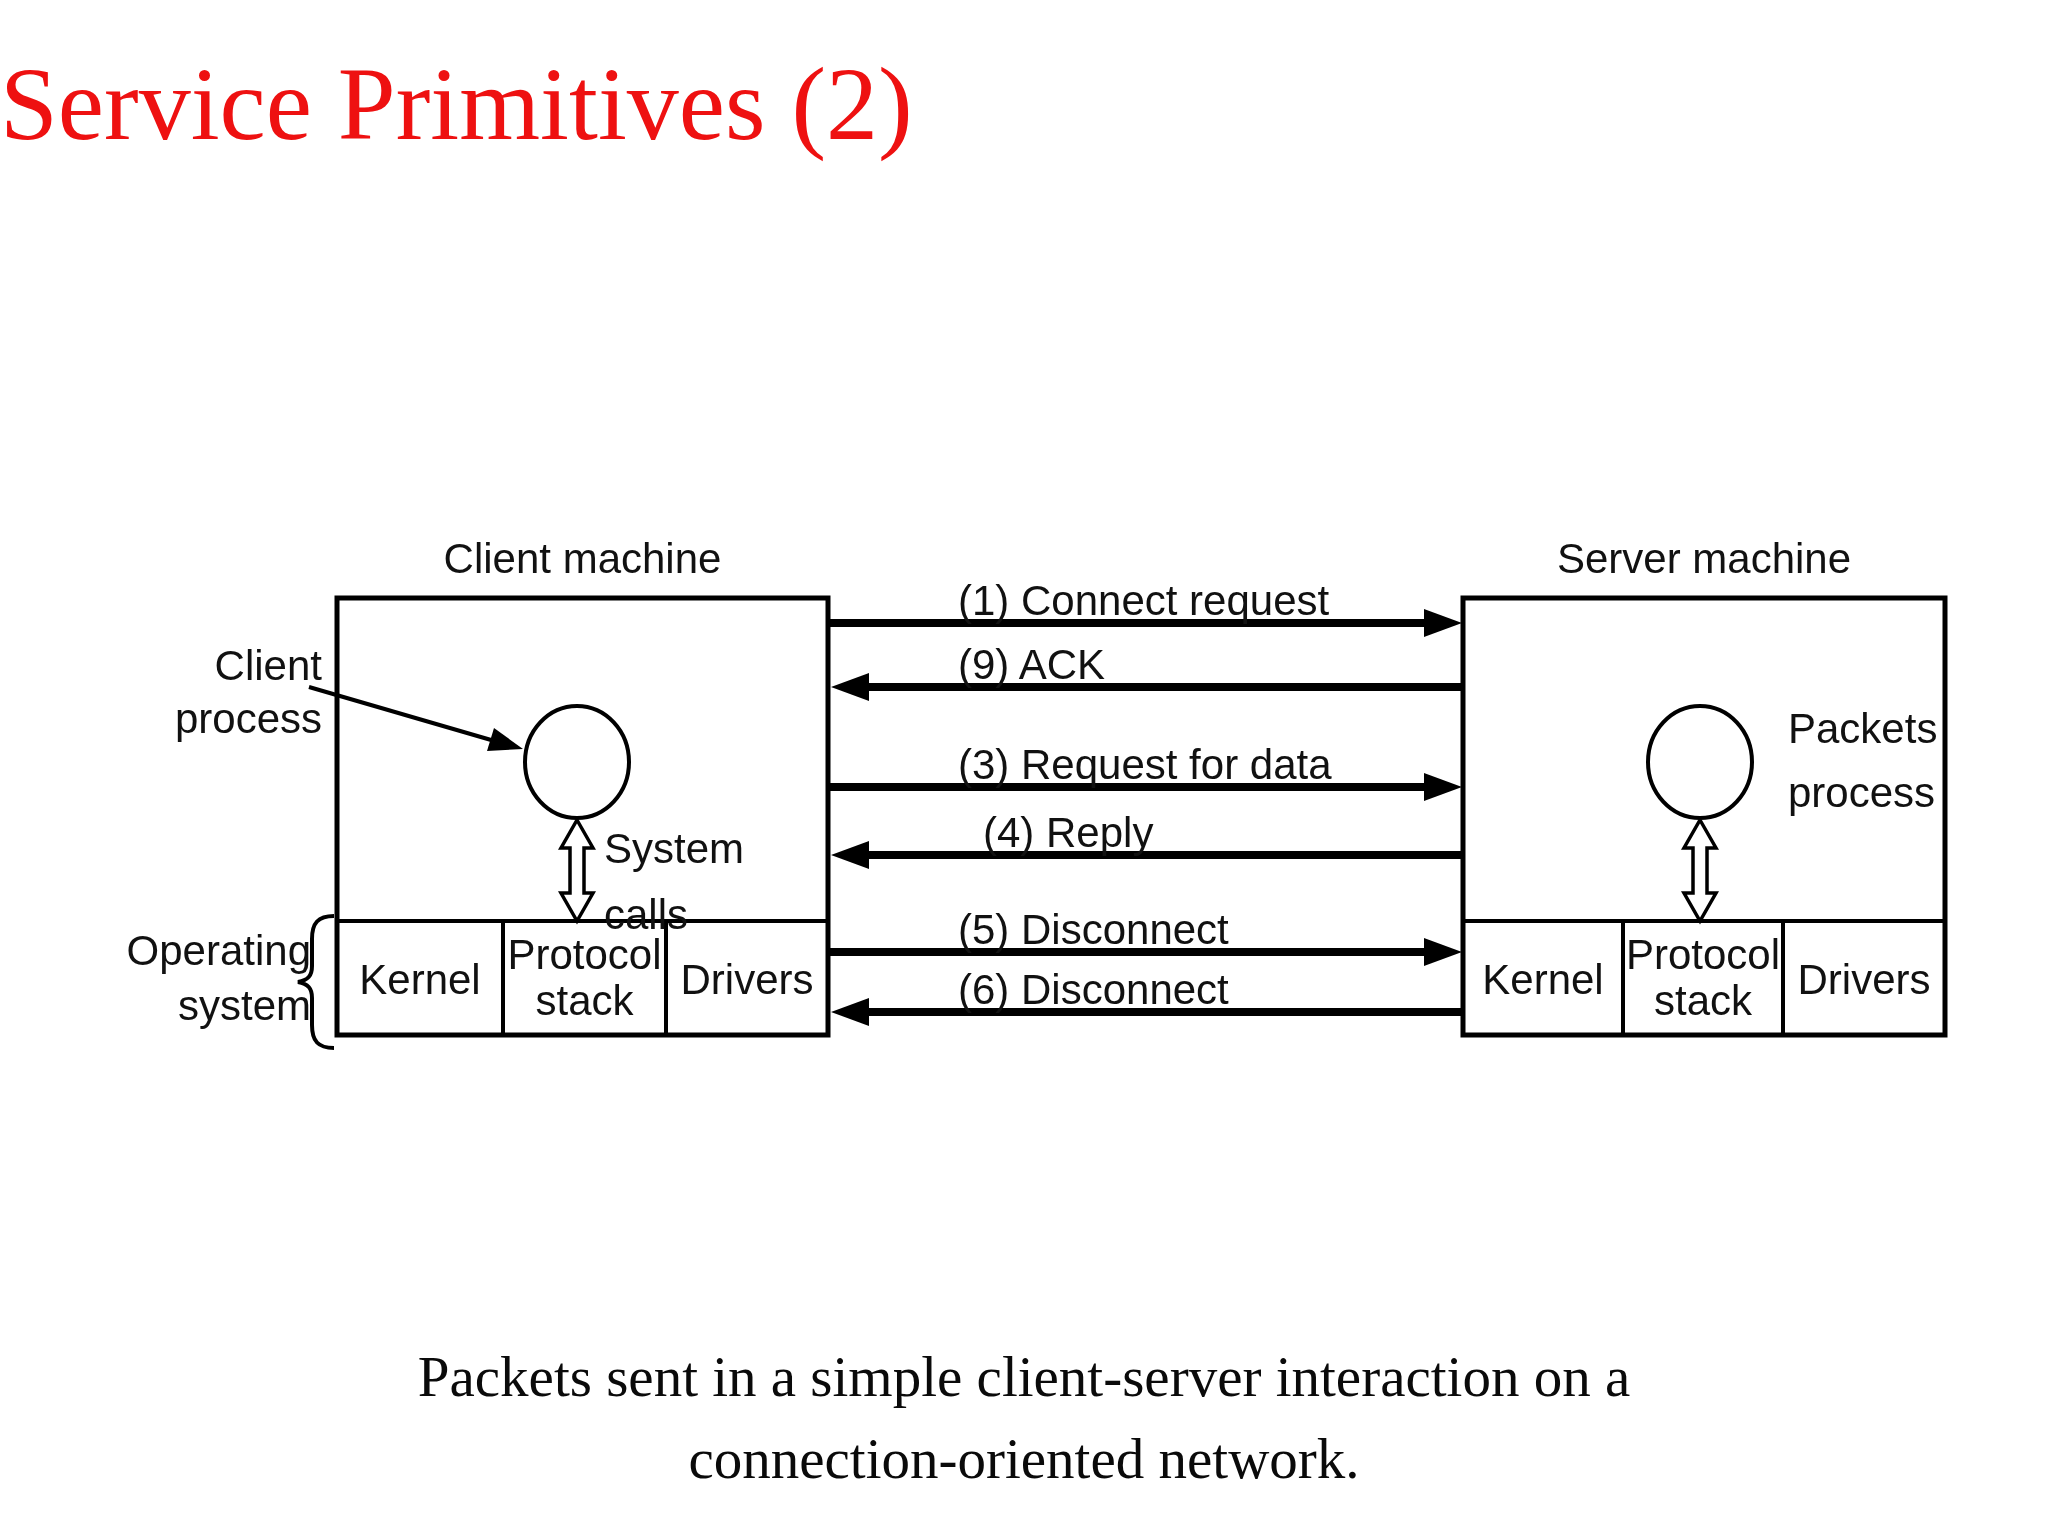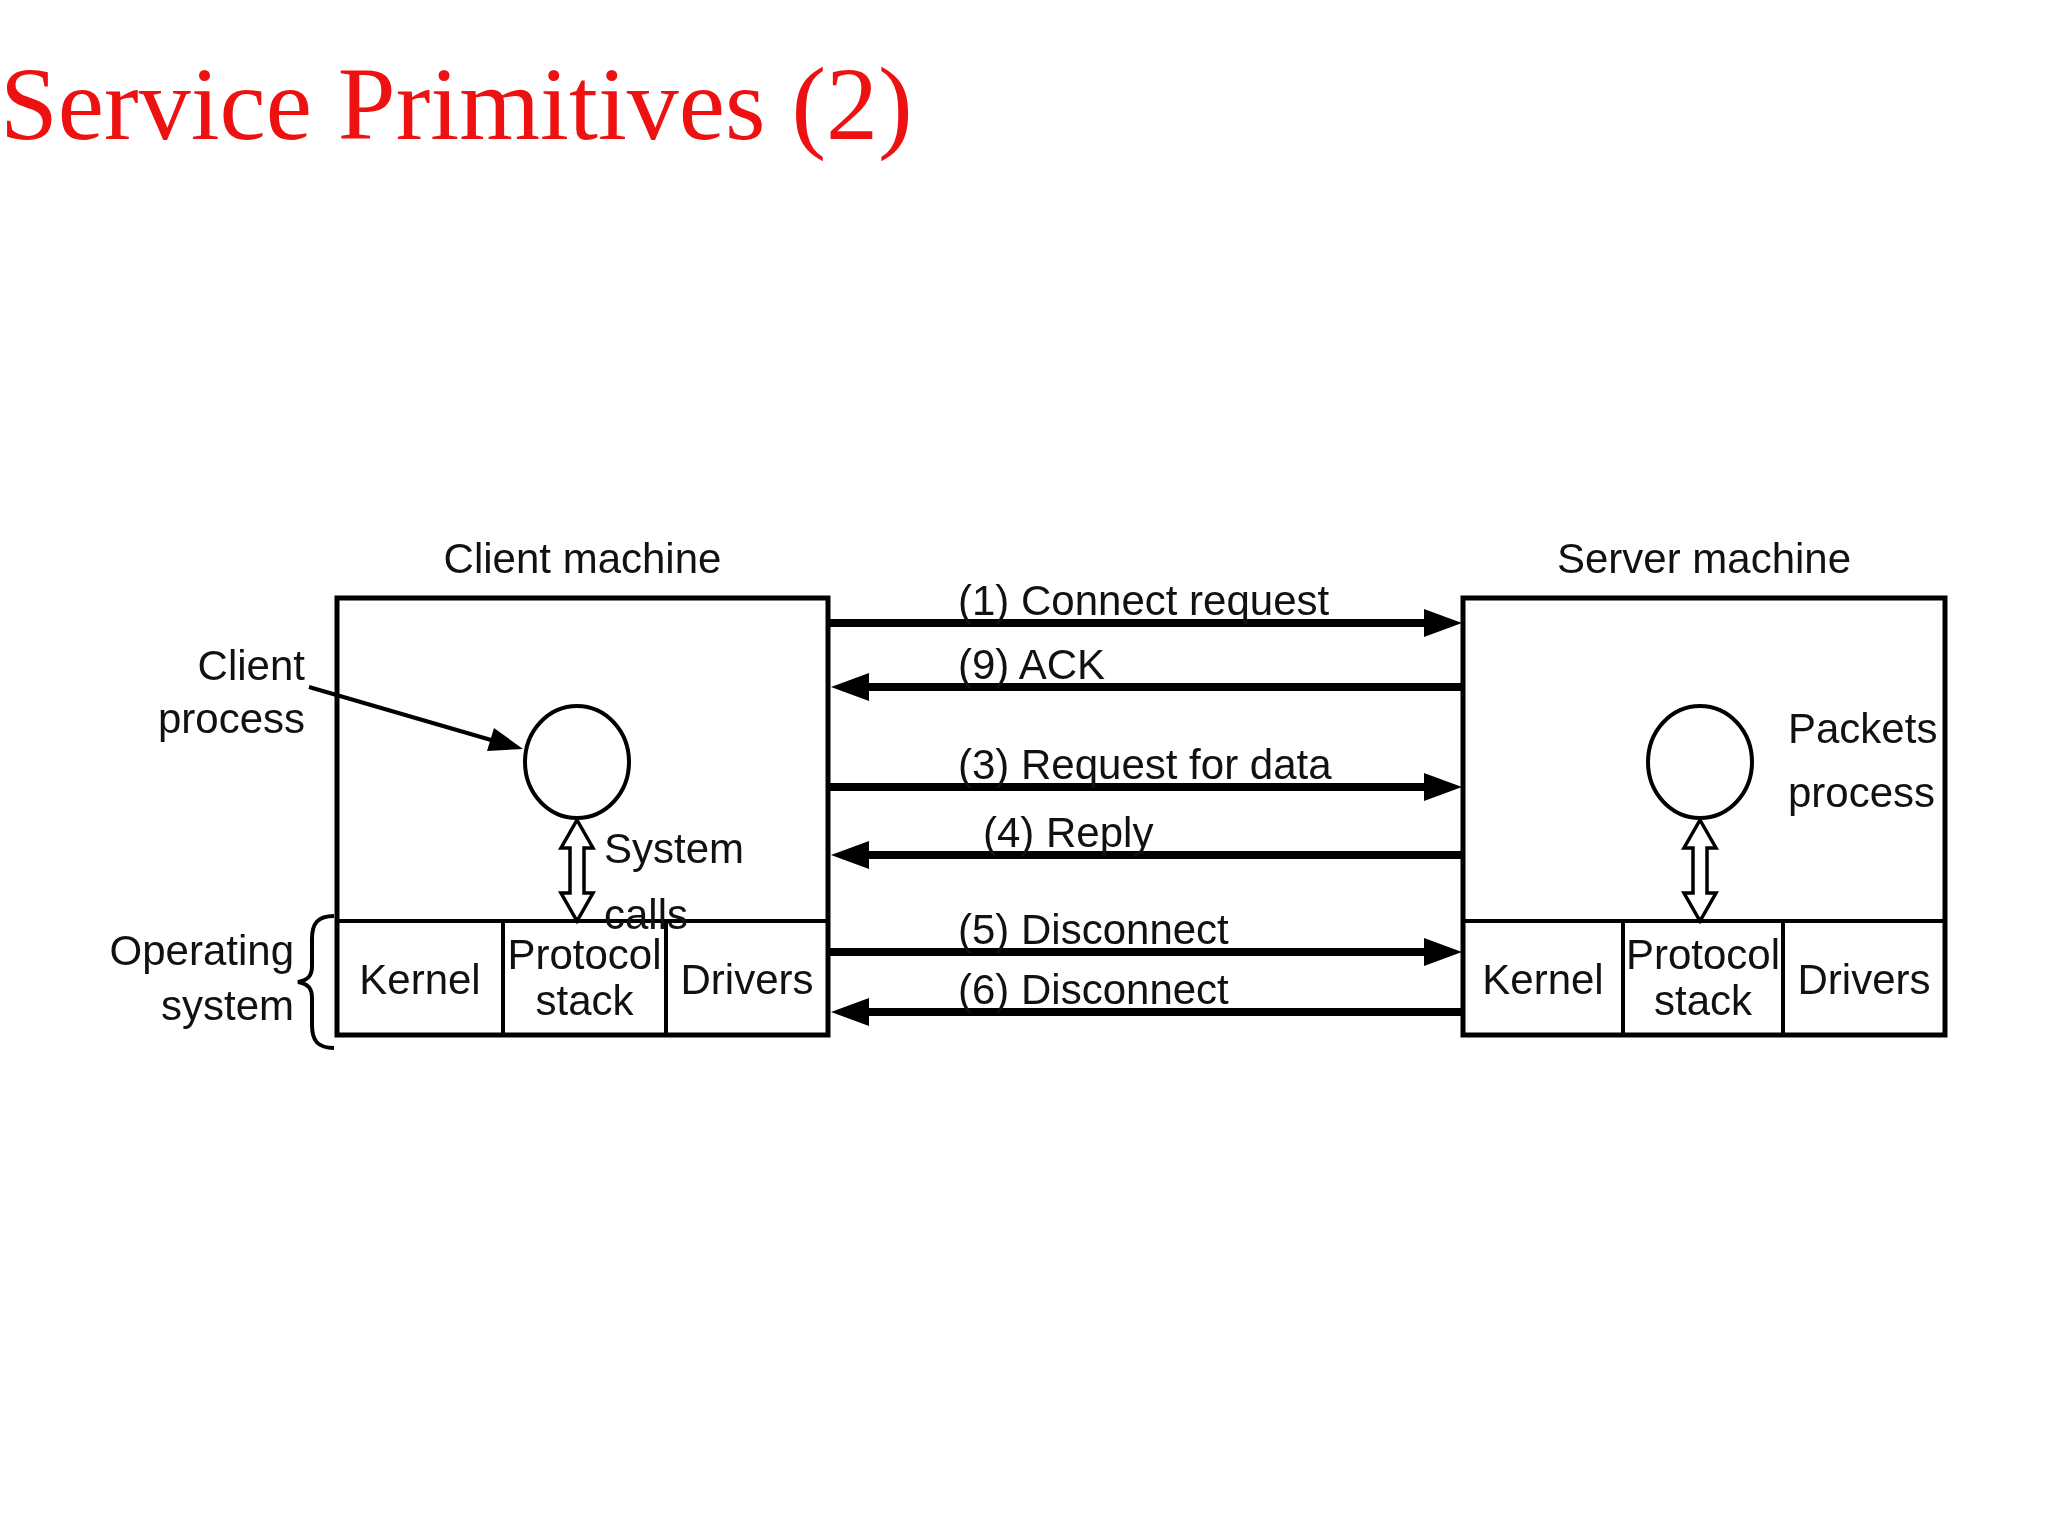--- a/index.html
+++ b/index.html
@@ -8,21 +8,21 @@
     font-family:"Liberation Sans",sans-serif;color:#111111;
   }
   .title{
     position:absolute;left:0;right:0;top:44px;
     font-family:"Liberation Serif",serif;font-size:104px;line-height:120px;
     color:#ee1111;white-space:nowrap;
   }
   .art{position:absolute;left:0;top:0;width:2048px;height:1536px;}
   .t{position:absolute;font-size:42px;line-height:46px;white-space:nowrap;color:#111111;}
   .tc{text-align:center;}
-  .tr{text-align:right;}
+  .tr{text-align:right;margin-left:17px;}
   .caption{
     position:absolute;left:0;right:0;top:1336px;text-align:center;
     font-family:"Liberation Serif",serif;font-size:57px;line-height:82px;color:#0a0a0a;
   }
 </style>
 </head>
 <body>
 
 <div class="slide">
 
@@ -122,14 +122,18 @@
   </div>
   <div class="t tc" style="left:666px;width:162px;top:957px;">Drivers</div>
 
   <div class="t tc" style="left:1463px;width:160px;top:957px;">Kernel</div>
   <div class="t tc" style="left:1623px;width:160px;top:932px;">
     <div>Protocol</div>
     <div>stack</div>
   </div>
   <div class="t tc" style="left:1783px;width:162px;top:957px;">Drivers</div>
 
+  <div class="caption">
+    <div>Packets sent in a simple client-server interaction on a</div>
+    <div>connection-oriented network.</div>
+  </div>
 
 </div>
 
 </body></html>

